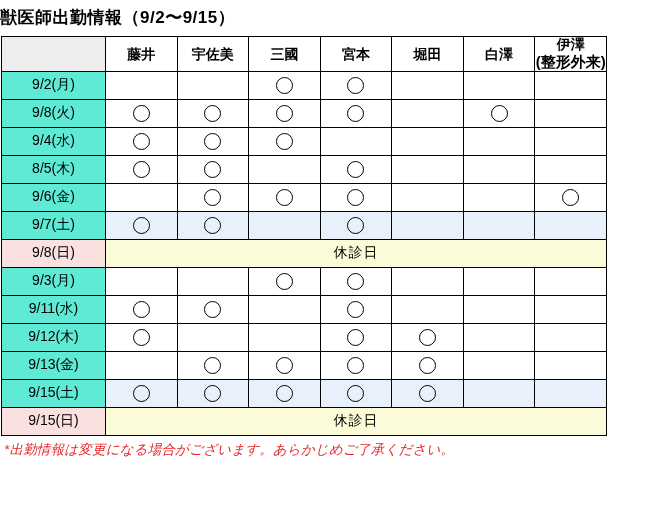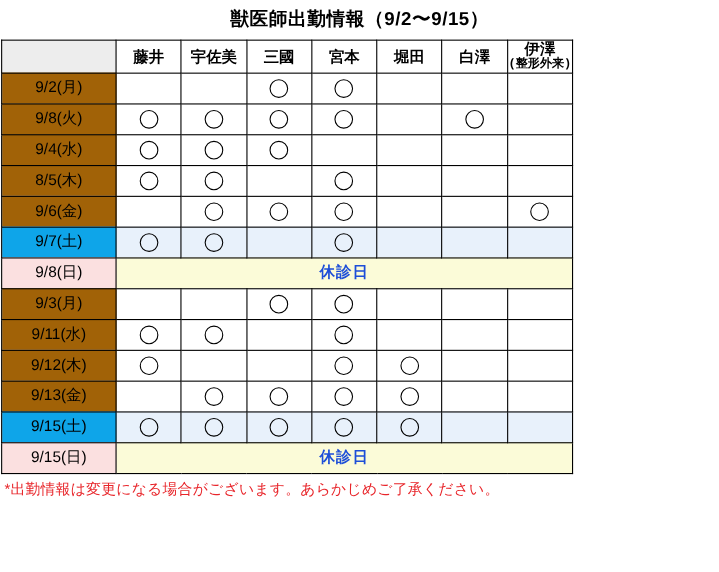--- a/index.html
+++ b/index.html
@@ -15,30 +15,29 @@
     overflow: hidden;
   }
   .sheet {
     width: 654px;
     height: 520px;
     box-sizing: border-box;
     display: flex;
     flex-direction: column;
   }
   .title {
-    text-align: center;
     font-size: 17px;
     font-weight: bold;
     letter-spacing: 0.5px;
     padding: 6px 0 7px 0;
   }
   table.schedule {
     border-collapse: collapse;
     table-layout: fixed;
-    width: 520px;
+    width: 606px;
     margin: 0 1px;
   }
   table.schedule th, table.schedule td {
     border: 1px solid #000;
     text-align: center;
     vertical-align: middle;
     font-size: 14px;
     padding: 0;
     height: 28px;
     box-sizing: border-box;
@@ -51,59 +50,59 @@
   thead th.corner {
     background: #ededed;
     width: 104px;
   }
   th .vet-name {
     display: block;
     line-height: 1.05;
   }
   th .vet-sub {
     display: block;
-    font-size: 11px;
+    font-size: 15px;
     line-height: 1.2;
     margin-top: 1px;
-    font-family: Liberation Mono, monospace;
   }
   td.daycell {
-    background: #a16207;
+    background: #5eead4;
     font-size: 14.5px;
     width: 104px;
   }
   td.daycell.sat {
-    background: #0ea5e9;
+    background: #5eead4;
   }
   td.daycell.sun {
     background: #fbe0e0;
   }
   tr.sat td.mark {
     background: #e8f1fb;
   }
   td.closed {
     background: #fbfbd8;
-    color: #1d4ed8;
-    font-weight: bold;
+    color: #000000;
+    font-weight: normal;
     font-size: 15px;
     letter-spacing: 1px;
   }
   .circle {
     display: inline-block;
     width: 15px;
     height: 15px;
     border: 1.6px solid #000;
     border-radius: 50%;
     vertical-align: middle;
   }
   .note {
     color: #e8252a;
     font-size: 13.5px;
     padding: 5px 0 0 4px;
     letter-spacing: 0.2px;
+    font-style: italic;
   }
 </style>
 </head>
 <body>
 
 <div class="sheet">
 
   <div class="title">獣医師出勤情報（9/2〜9/15）</div>
 
   <table class="schedule">

